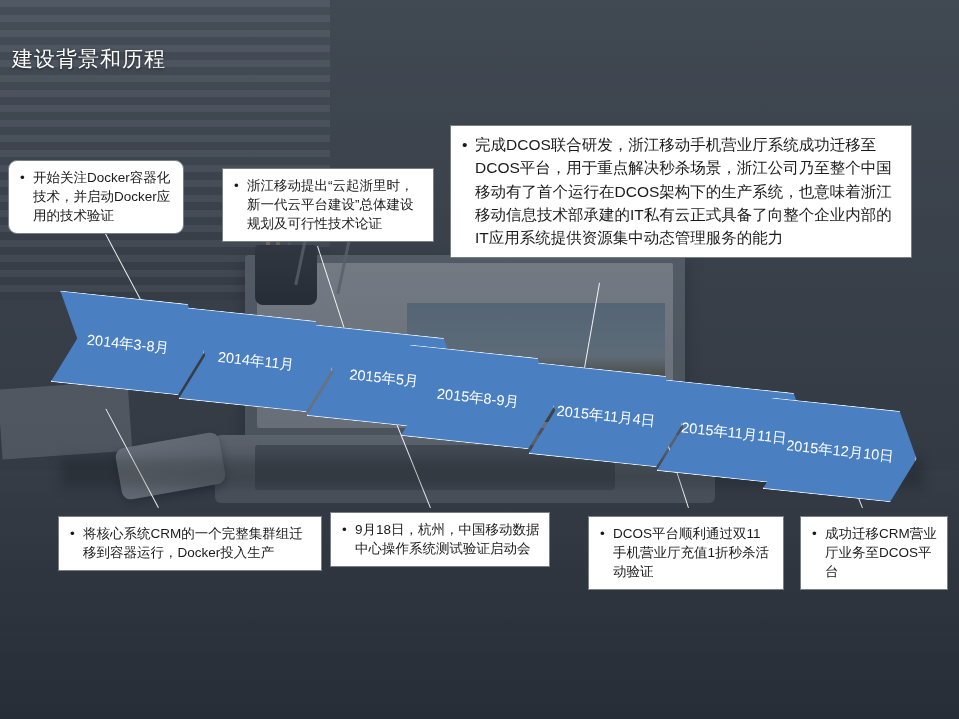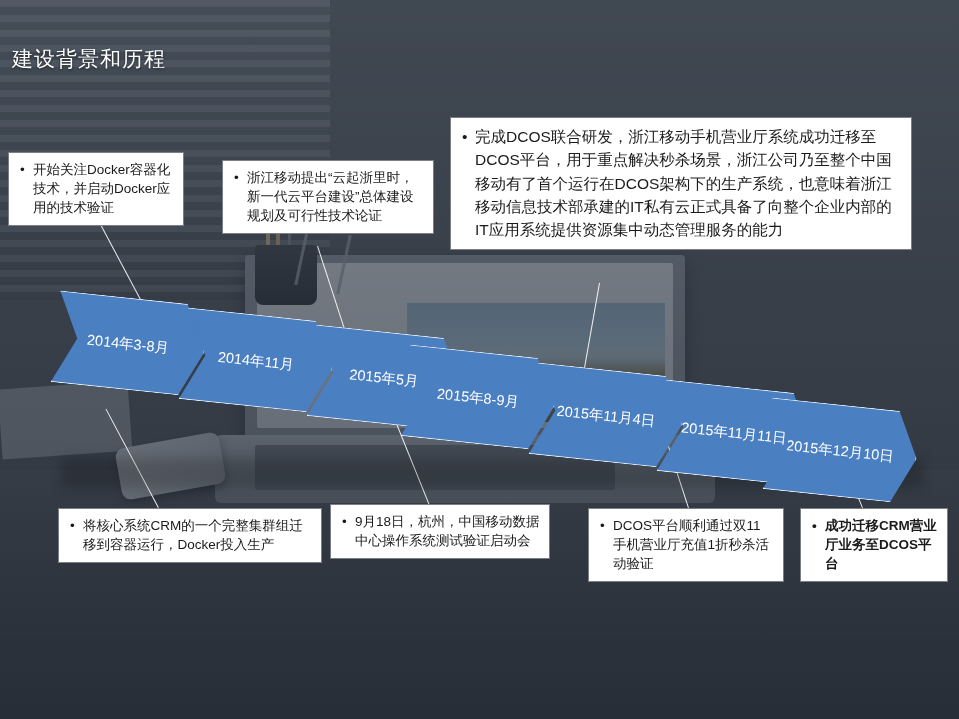--- a/index.html
+++ b/index.html
@@ -151,48 +151,49 @@
   
   .callout {
     position: absolute;
     background: #ffffff;
     border: 1px solid #7a7f85;
     box-sizing: border-box;
     padding: 7px 9px 8px 9px;
     color: #1a1a1a;
     font-size: 13.5px;
     line-height: 1.42;
+    margin-top: 8px;
   }
   .callout ul {
     margin: 0;
     padding: 0 0 0 15px;
     list-style: none;
   }
   .callout li {
     position: relative;
     text-align: left;
   }
   .callout li:before {
     content: "•";
     position: absolute;
     left: -13px;
     top: 0;
     color: #1a1a1a;
   }
   .c-big { font-size: 15.5px; line-height: 1.5; }
 
   
-  #callout-1 { left: 8px;   top: 152px; width: 176px; }
+  #callout-1 { left: 8px;   top: 152px; width: 176px; border-radius: 9px; }
   #callout-2 { left: 222px; top: 160px; width: 212px; }
   #callout-3 { left: 450px; top: 117px; width: 462px; }
   
   #callout-4 { left: 58px;  top: 508px; width: 264px; }
   #callout-5 { left: 330px; top: 504px; width: 220px; }
   #callout-6 { left: 588px; top: 508px; width: 196px; }
-  #callout-7 { left: 800px; top: 508px; width: 148px; font-weight: bold; }
+  #callout-7 { left: 800px; top: 508px; width: 148px; }
 
   
   .leader {
     position: absolute;
     background: #ffffff;
     height: 1px;
     transform-origin: 0 0;
     opacity: .9;
   }
 

